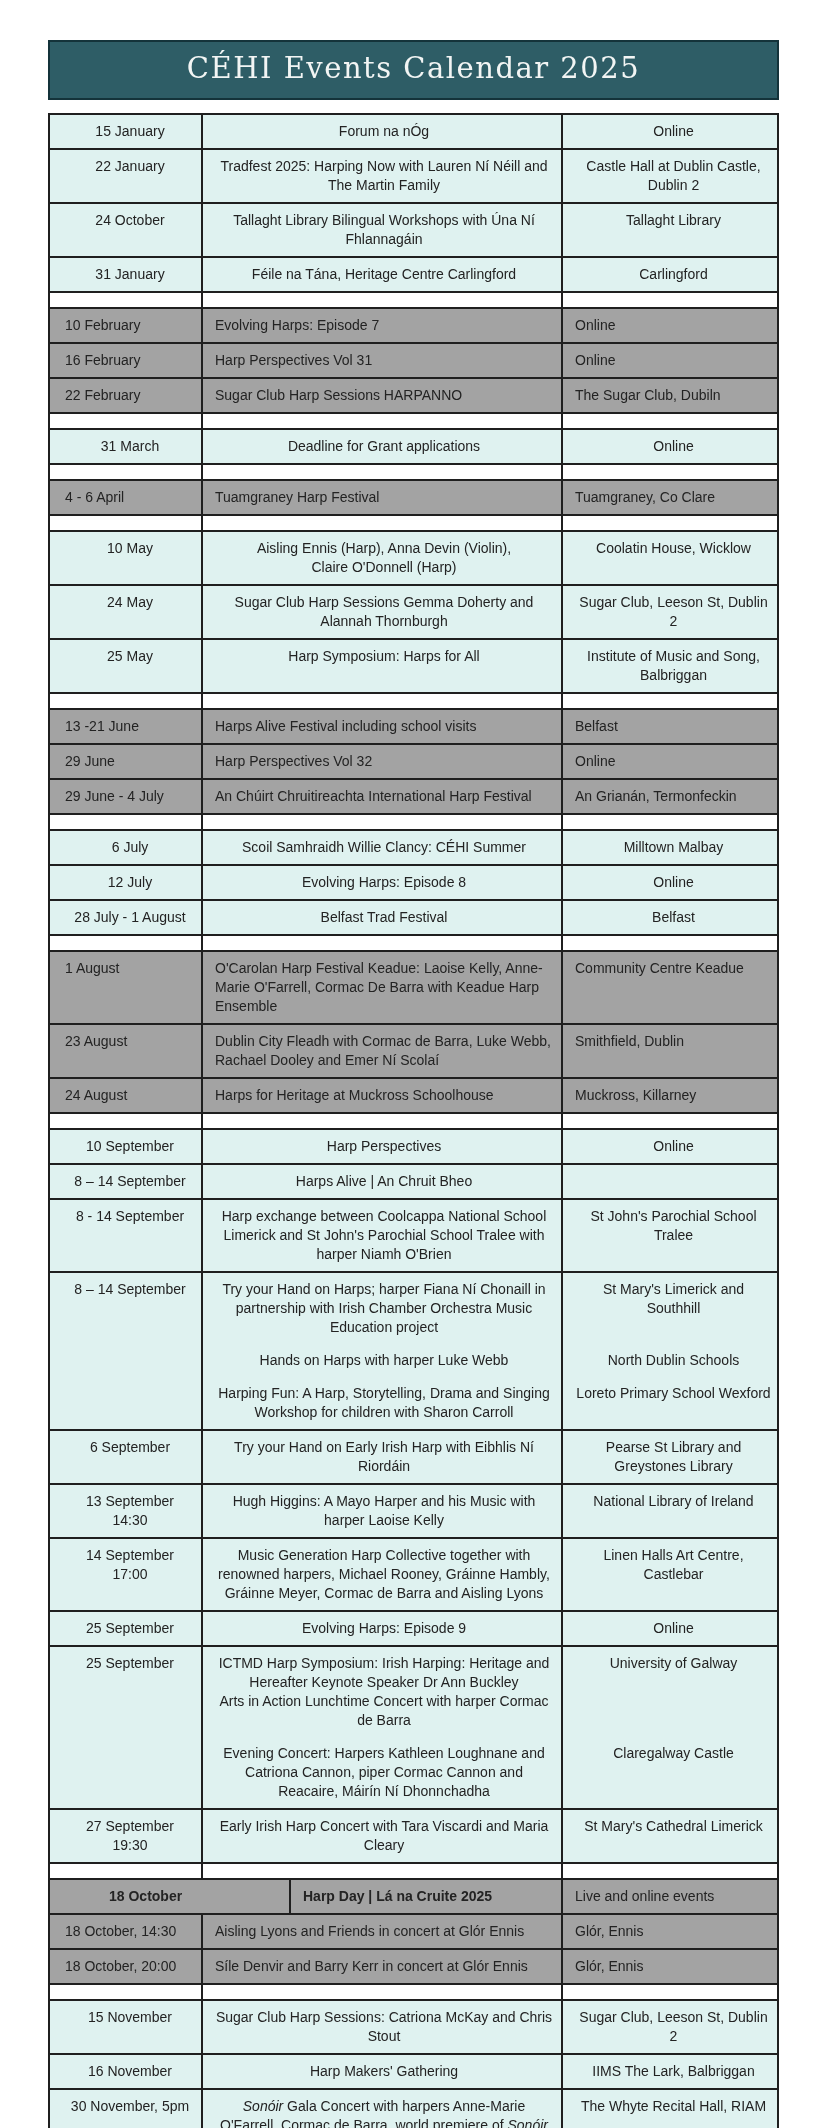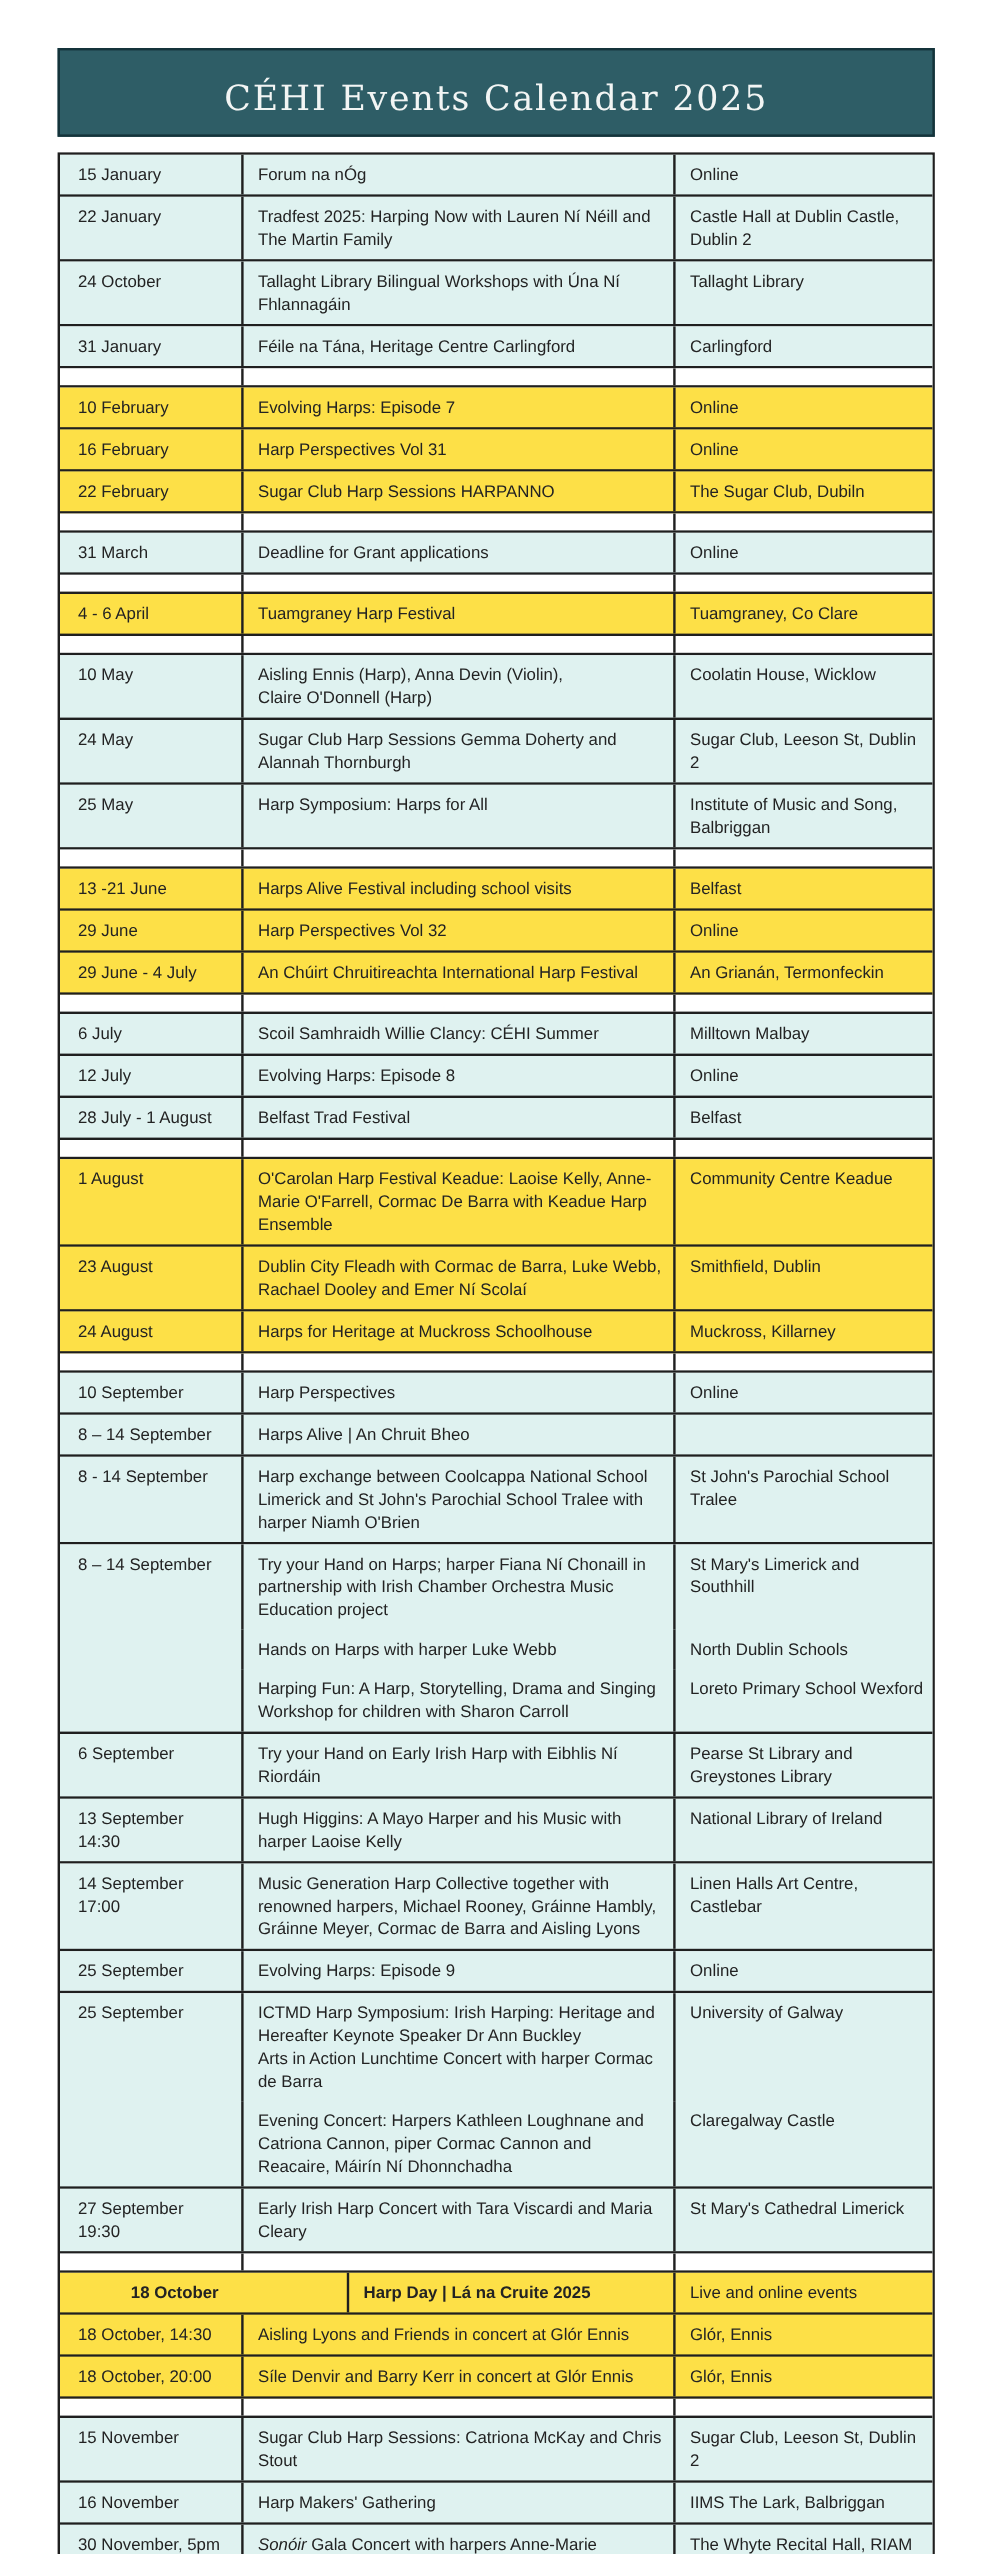--- a/index.html
+++ b/index.html
@@ -15,43 +15,43 @@
     width:827px;min-height:2128px;
     font-family:"Liberation Sans",sans-serif;
     color:var(--text);
     box-sizing:border-box;
   }
   .page{padding:40px 48px 30px 48px;}
   .banner{
     background:var(--header-bg);
     border:2px solid var(--header-border);
     text-align:center;
-    padding:23px 0 13px 0;
+    padding:9px 0 13px 0;
     margin-bottom:13px;
     box-sizing:border-box;
   }
   .banner-title{
     font-family:"DejaVu Serif","Liberation Serif",serif;
     font-size:29px;
     letter-spacing:1.5px;
     color:var(--header-text);
     font-weight:500;
   }
   .table{
     border:2px solid var(--border);
     width:731px;
     box-sizing:border-box;
   }
   .row{
     display:flex;
     border-bottom:2px solid var(--border);
-    background:#fde047;
+    background:#a3a3a3;
   }
   .row:last-child{border-bottom:none;}
-  .row.shaded{background:var(--shade);}
+  .row.shaded{background:var(--shade);text-align:center;}
   .row.spacer{min-height:14px;background:#ffffff;}
   .row.spacer .cell{padding:0;}
   .cell{
     box-sizing:border-box;
     font-size:14px;
     line-height:19px;
     white-space:pre-line;
   }
   .date-cell{
     width:151px;

